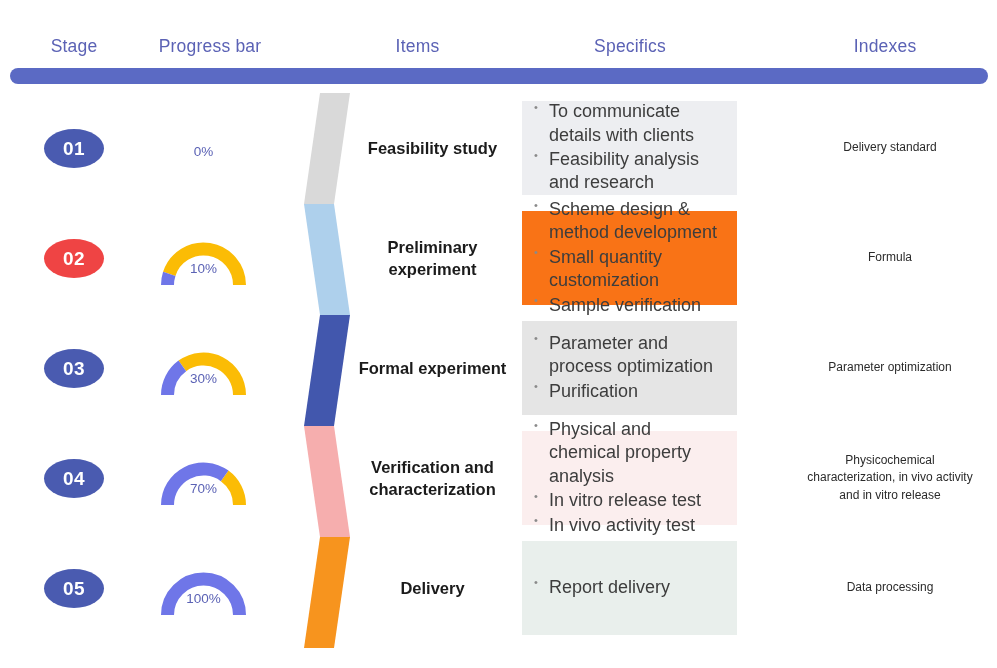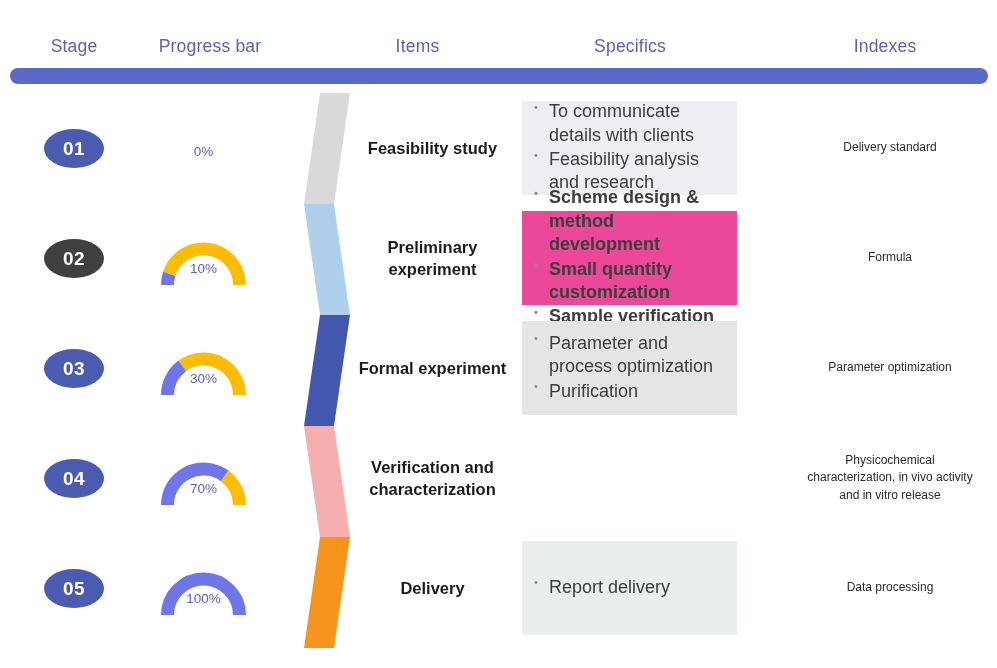--- a/index.html
+++ b/index.html
@@ -209,32 +209,32 @@
         <div class="item-title">Feasibility study</div>
         <div class="specs-box" style="background: rgb(237, 238, 241);">
           <ul class="specs-list">
             <li>To communicate details with clients</li>
             <li>Feasibility analysis and research</li>
           </ul>
         </div>
         <div class="index-cell">Delivery standard</div>
       </div>
       <div class="row row-2">
-        <div class="stage-badge" style="background: #404040;">
+        <div class="stage-badge" style="background: #ef4444;">
           <span>02</span>
         </div>
         <div class="gauge-wrap">
           <svg width="105" height="62" viewBox="0 0 105 62">
             <path d="M 18.261965413374476 44.87538820250188 A 36 36 0 0 1 88.5 55.99999999999999" stroke="#fbbc05" stroke-width="13" fill="none" stroke-linecap="butt"></path>
             <path d="M 16.5 56.00000000000001 A 36 36 0 0 1 18.261965413374476 44.87538820250188" stroke="#6f76e8" stroke-width="13" fill="none" stroke-linecap="butt"></path>
           </svg>
           <div class="gauge-label">10%</div>
         </div>
         <div class="item-title">Preliminary experiment</div>
-        <div class="specs-box" style="background: #ec4899; font-weight: bold;">
+        <div class="specs-box" style="background: #f97316;">
           <ul class="specs-list">
             <li>Scheme design &amp; method development</li>
             <li>Small quantity customization</li>
             <li>Sample verification</li>
           </ul>
         </div>
         <div class="index-cell">Formula</div>
       </div>
       <div class="row row-3">
         <div class="stage-badge" style="background: rgb(74, 91, 176);">
@@ -261,20 +261,27 @@
           <span>04</span>
         </div>
         <div class="gauge-wrap">
           <svg width="105" height="62" viewBox="0 0 105 62">
             <path d="M 73.66026908252903 26.875388202501888 A 36 36 0 0 1 88.5 55.99999999999999" stroke="#fbbc05" stroke-width="13" fill="none" stroke-linecap="butt"></path>
             <path d="M 16.5 56.00000000000001 A 36 36 0 0 1 73.66026908252903 26.875388202501888" stroke="#6f76e8" stroke-width="13" fill="none" stroke-linecap="butt"></path>
           </svg>
           <div class="gauge-label">70%</div>
         </div>
         <div class="item-title">Verification and characterization</div>
+        <div class="specs-box" style="background: rgb(251, 238, 238);">
+          <ul class="specs-list">
+            <li>Physical and chemical property analysis</li>
+            <li>In vitro release test</li>
+            <li>In vivo activity test</li>
+          </ul>
+        </div>
         <div class="index-cell">Physicochemical characterization, in vivo activity and in vitro release</div>
       </div>
       <div class="row row-5">
         <div class="stage-badge" style="background: rgb(74, 91, 176);">
           <span>05</span>
         </div>
         <div class="gauge-wrap">
           <svg width="105" height="62" viewBox="0 0 105 62">
             <path d="M 16.5 56.00000000000001 A 36 36 0 0 1 88.5 55.99999999999999" stroke="#6f76e8" stroke-width="13" fill="none" stroke-linecap="butt"></path>
           </svg>

